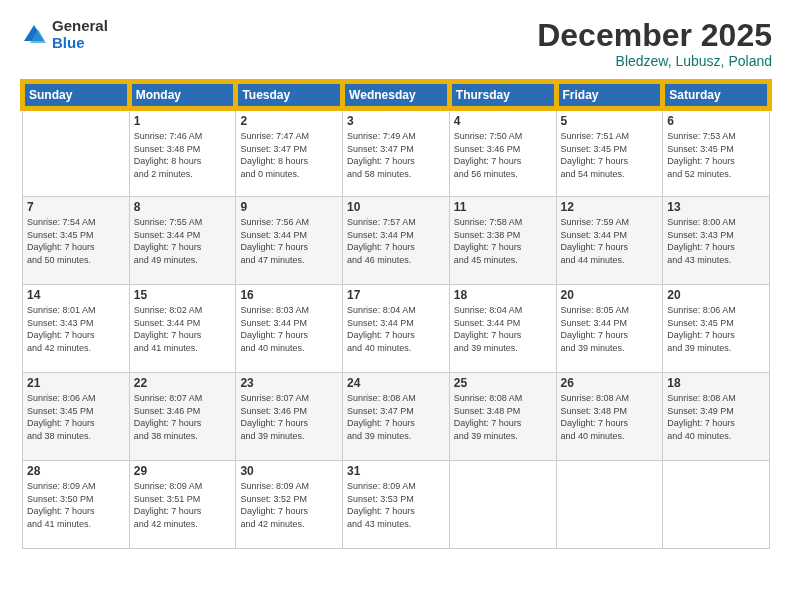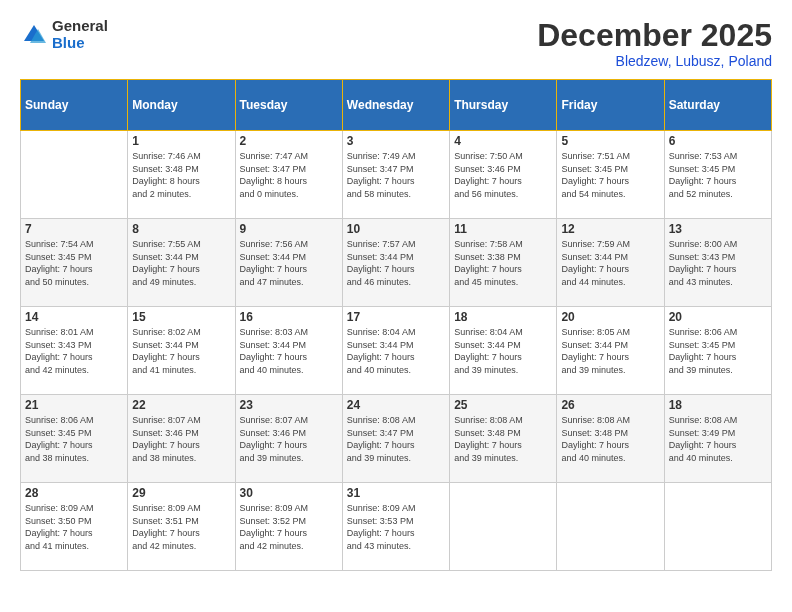--- a/index.html
+++ b/index.html
@@ -52,35 +52,35 @@
       text-align: right;
     }
     .month-title {
       font-size: 32px;
       font-weight: bold;
       color: #333;
       line-height: 1.1;
     }
     .location {
       font-size: 14px;
-      color: #1d4ed8;
+      color: #0f766e;
     }
     .calendar {
       width: 100%;
       border-collapse: collapse;
       flex: 1;
     }
     .calendar th {
       background-color: #2a6db5;
       color: #fff;
       font-size: 12px;
       font-weight: bold;
-      padding: 18px 4px;
+      padding: 4px 4px;
       text-align: left;
-      border: 1px solid #eab308;
+      border: 5px solid #eab308;
     }
     .calendar td {
       border: 1px solid #ccc;
       vertical-align: top;
       padding: 3px 4px;
       font-size: 9.5px;
       color: #333;
       width: calc(100% / 7);
       height: 88px;
     }

